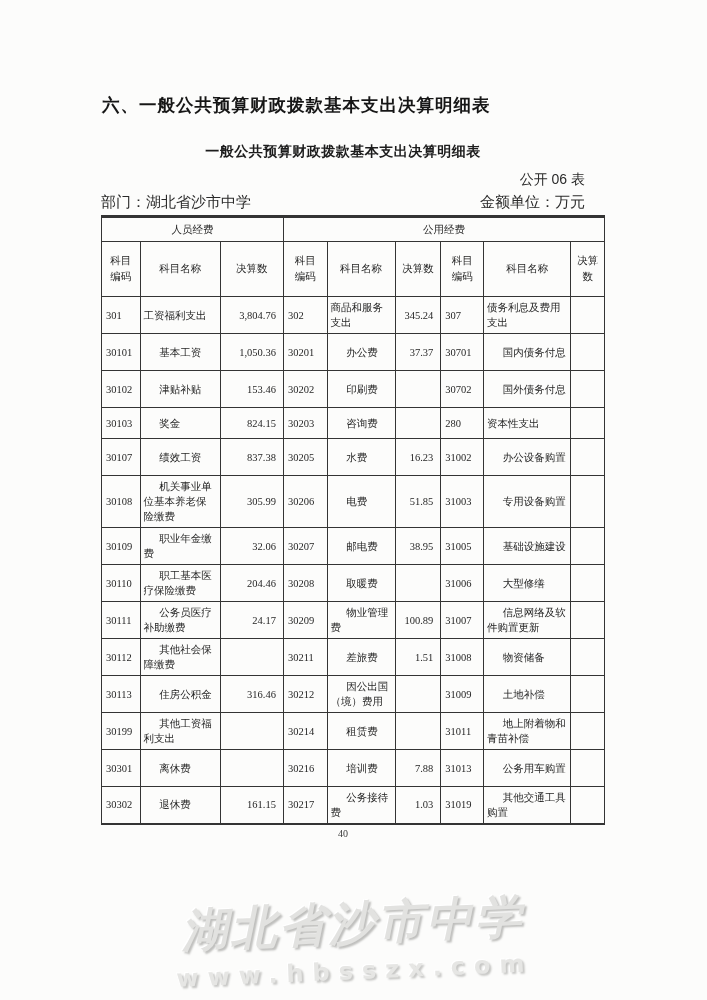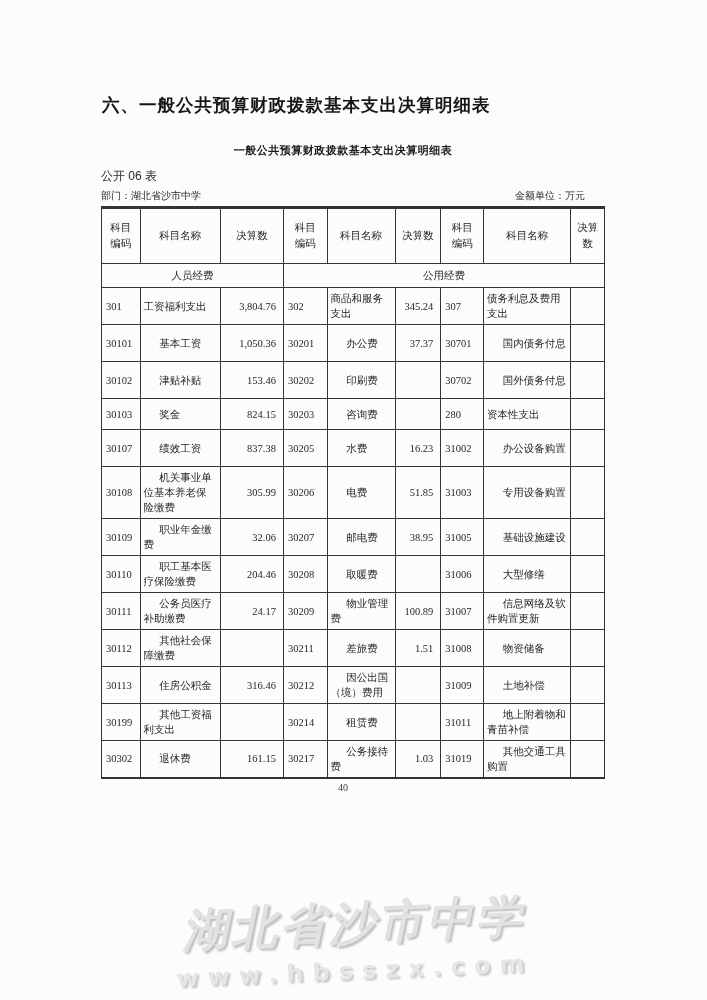--- a/index.html
+++ b/index.html
@@ -19,26 +19,26 @@
     margin:0 auto;
   }
   .content{position:absolute;left:101px;top:0;width:484px;z-index:2;}
   .sec-title{
     margin:93px 0 0 1px;
     font-size:17.5px;font-weight:bold;letter-spacing:1px;
     color:#161616;
   }
   .tbl-title{
     margin-top:26px;text-align:center;
-    font-size:11px;font-weight:bold;letter-spacing:0.5px;color:#1c1c1c;
-  }
-  .meta-right{margin-top:10px;font-size:12px;color:#2a2a2a;}
+    font-size:14px;font-weight:bold;letter-spacing:0.5px;color:#1c1c1c;
+  }
+  .meta-right{margin-top:10px;text-align:right;font-size:14px;color:#2a2a2a;}
   .meta-row{
     display:flex;justify-content:space-between;align-items:flex-end;
-    margin:4px 0 3px 0;font-size:10px;color:#2a2a2a;
+    margin:4px 0 3px 0;font-size:15px;color:#2a2a2a;
   }
   table.fin{
     width:504px;border-collapse:collapse;table-layout:fixed;
     border-top:3px solid var(--border);
     border-bottom:2px solid var(--border);
     background:transparent;
   }
   table.fin th,table.fin td{
     border:1px solid var(--border);
     font-weight:normal;
@@ -114,34 +114,34 @@
           <col style="width:62px">
         <col style="width:43px">
           <col style="width:67px">
           <col style="width:45px">
         <col style="width:42px">
           <col style="width:86px">
           <col style="width:33px">
       </colgroup>
       <thead>
         <tr>
+          <th class="gh" colspan="3">人员经费</th>
+          <th class="gh" colspan="6">公用经费</th>
+        </tr>
+        <tr>
           <th class="ch"><span class="cw">科目编码</span></th>
           <th class="ch">科目名称</th>
           <th class="ch">决算数</th>
           <th class="ch"><span class="cw">科目编码</span></th>
           <th class="ch">科目名称</th>
           <th class="ch">决算数</th>
           <th class="ch"><span class="cw">科目编码</span></th>
           <th class="ch">科目名称</th>
           <th class="ch"><span class="cw">决算数</span></th>
         </tr>
-        <tr>
-          <th class="gh" colspan="3">人员经费</th>
-          <th class="gh" colspan="6">公用经费</th>
-        </tr>
       </thead>
       <tbody>
           <tr style="height: 37px;">
             <td class="code">301</td>
             <td class="name">工资福利支出</td>
             <td class="val">3,804.76</td>
             <td class="code">302</td>
             <td class="name">商品和服务支出</td>
             <td class="val">345.24</td>
             <td class="code">307</td>
@@ -263,20 +263,31 @@
             <td class="name sub">其他工资福利支出</td>
             <td class="val"></td>
             <td class="code">30214</td>
             <td class="name sub">租赁费</td>
             <td class="val"></td>
             <td class="code">31011</td>
             <td class="name sub">地上附着物和青苗补偿</td>
             <td class="val"></td>
           </tr>
           <tr style="height: 37px;">
+            <td class="code">30301</td>
+            <td class="name sub">离休费</td>
+            <td class="val"></td>
+            <td class="code">30216</td>
+            <td class="name sub">培训费</td>
+            <td class="val">7.88</td>
+            <td class="code">31013</td>
+            <td class="name sub">公务用车购置</td>
+            <td class="val"></td>
+          </tr>
+          <tr style="height: 37px;">
             <td class="code">30302</td>
             <td class="name sub">退休费</td>
             <td class="val">161.15</td>
             <td class="code">30217</td>
             <td class="name sub">公务接待费</td>
             <td class="val">1.03</td>
             <td class="code">31019</td>
             <td class="name sub">其他交通工具购置</td>
             <td class="val"></td>
           </tr>

